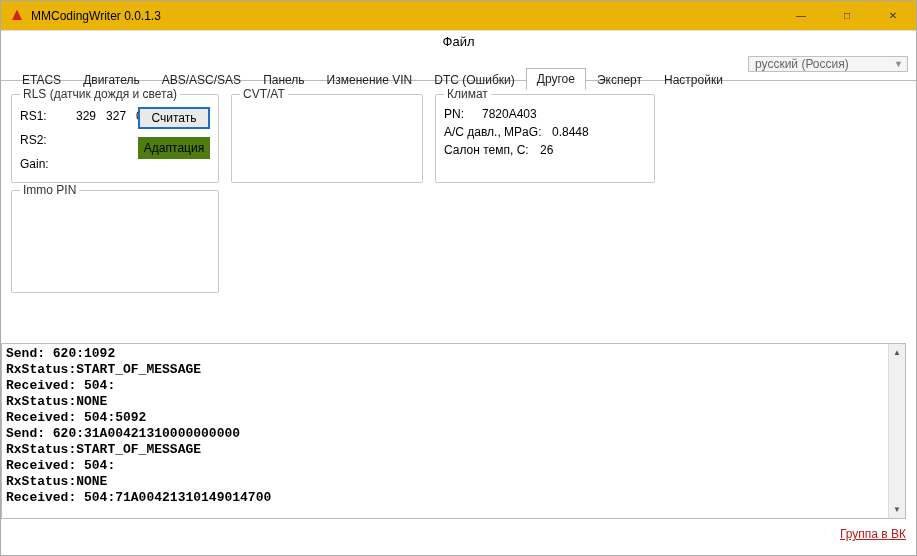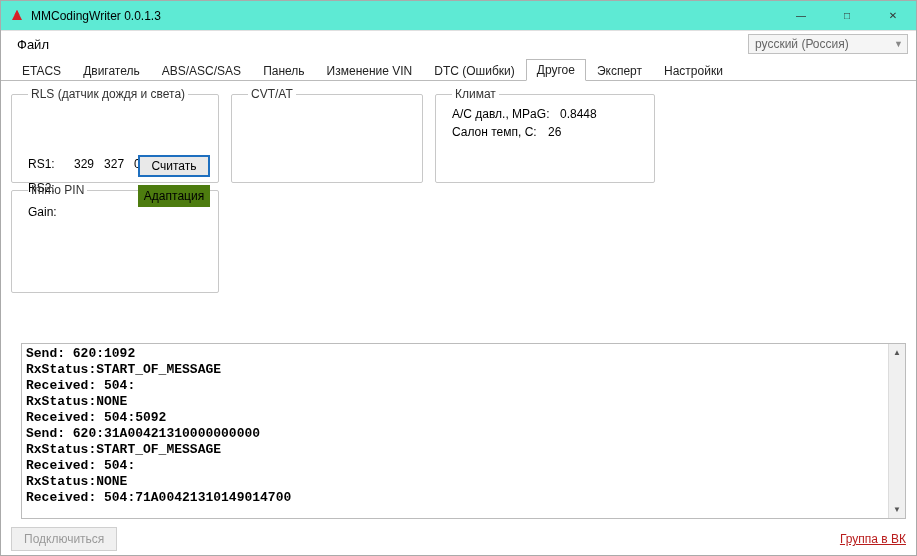--- a/index.html
+++ b/index.html
@@ -11,21 +11,21 @@
     color: #000;
     width: 917px;
     height: 556px;
     overflow: hidden;
     border: 1px solid #aaa;
   }
 
   
   .titlebar {
     height: 30px;
-    background: #5eead4;
+    background: #eab308;
     display: flex;
     align-items: center;
     padding-left: 8px;
     border-bottom: 1px solid #e0e0e0;
     font-size: 12px;
   }
   .titlebar .appicon {
     width: 16px; height: 16px; margin-right: 6px;
     display: inline-flex; align-items: center; justify-content: center;
   }
@@ -39,20 +39,21 @@
     color: #333;
   }
 
   
   .menubar {
     height: 26px;
     display: flex;
     align-items: center;
     padding: 0 8px;
     gap: 4px;
+    flex-direction: column;
   }
   .menuitem {
     padding: 3px 8px;
     font-size: 13px;
   }
   .menuitem.about {
     background: #7fe07f;
     border: 1px solid #7fe07f;
   }
   .lang-select {
@@ -76,21 +77,21 @@
     margin-top: 2px;
     border-bottom: 1px solid #bbb;
     height: 22px;
   }
   .tab {
     padding: 3px 10px 3px 10px;
     font-size: 12px;
     border: 1px solid transparent;
     border-bottom: none;
     position: relative;
-    top: 1px;
+    top: 10px;
     color: #222;
   }
   .tab.active {
     border-color: #bbb;
     background: #fff;
     border-bottom: 1px solid #fff;
   }
 
   
   .content {
@@ -98,34 +99,34 @@
     height: 258px;
   }
   .row1 {
     display: flex;
     gap: 12px;
   }
 
   fieldset.group {
     border: 1px solid #c8c8c8;
     border-radius: 2px;
-    padding: 6px 8px 8px 16px;
+    padding: 6px 8px 8px 8px;
     margin: 0;
   }
   fieldset.group > legend {
     font-size: 12px;
     padding: 0 3px;
     color: #333;
   }
 
   .rls-group { width: 208px; height: 96px; }
   .cvt-group { width: 192px; height: 96px; }
   .climate-group { width: 220px; height: 96px; }
 
-  .rls-inner { display: flex; gap: 10px; margin-top: 48px; }
+  .rls-inner { display: flex; gap: 20px; }
   .rls-labels { width: 36px; display: flex; flex-direction: column; gap: 10px; padding-top: 2px;}
   .rls-values { width: 40px; display: flex; flex-direction: row; gap: 10px; padding-top: 2px;}
   .rls-buttons { display: flex; flex-direction: column; gap: 8px; margin-left: auto; align-items: center; }
 
   .btn {
     font-size: 12px;
     background: #4d7c0f;
     border: 1px solid #4d7c0f;
     padding: 3px 0;
     width: 72px;
@@ -141,21 +142,21 @@
   .kv-line .k { min-width: 100px; }
 
   .immo-group {
     margin-top: 10px;
     width: 208px;
     height: 110px;
   }
 
   
   .logwrap {
-    margin: 4px 10px 0 20px;
+    margin: 4px 10px 0 0;
     border: 1px solid #bcbcbc;
     height: 176px;
     position: relative;
     background: #fff;
   }
   .logtext {
     font-family: "Courier New", monospace;
     font-size: 13px;
     line-height: 16px;
     white-space: pre;
@@ -263,20 +264,24 @@
       </div>
     </fieldset>
 
     <fieldset class="group cvt-group">
       <legend>CVT/AT</legend>
     </fieldset>
 
     <fieldset class="group climate-group">
       <legend>Климат</legend>
       <div class="kv-line">
+        <span class="k" style="min-width:30px">PN:</span>
+        <span>7820A403</span>
+      </div>
+      <div class="kv-line">
         <span class="k">A/C давл., MPaG:</span>
         <span>0.8448</span>
       </div>
       <div class="kv-line">
         <span class="k" style="min-width:88px">Салон темп, C:</span>
         <span>26</span>
       </div>
     </fieldset>
   </div>
 
@@ -296,15 +301,14 @@
 Received: 504:
 RxStatus:NONE
 Received: 504:71A00421310149014700</div>
   <div class="vscroll">
     <div class="arrow">▲</div>
     <div class="arrow">▼</div>
   </div>
 </div>
 
 <div class="footer">
-  <div class="btnf disabled">Подключиться</div>
   <a class="vk" href="#">Группа в ВК</a>
 </div>
 
 </body></html>

